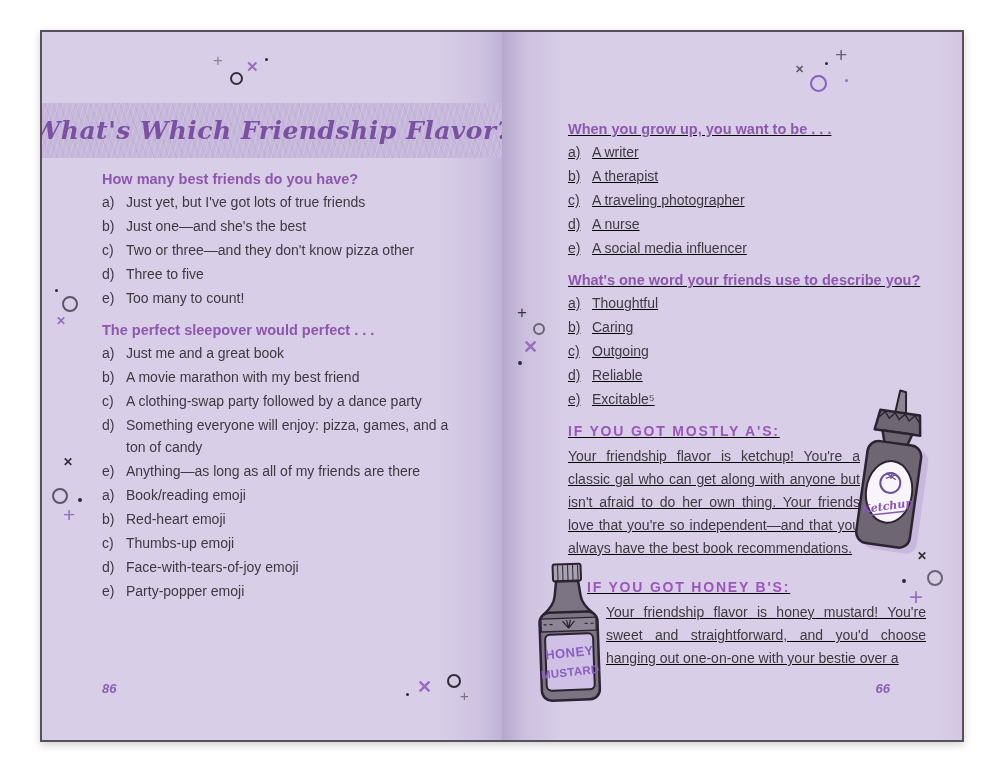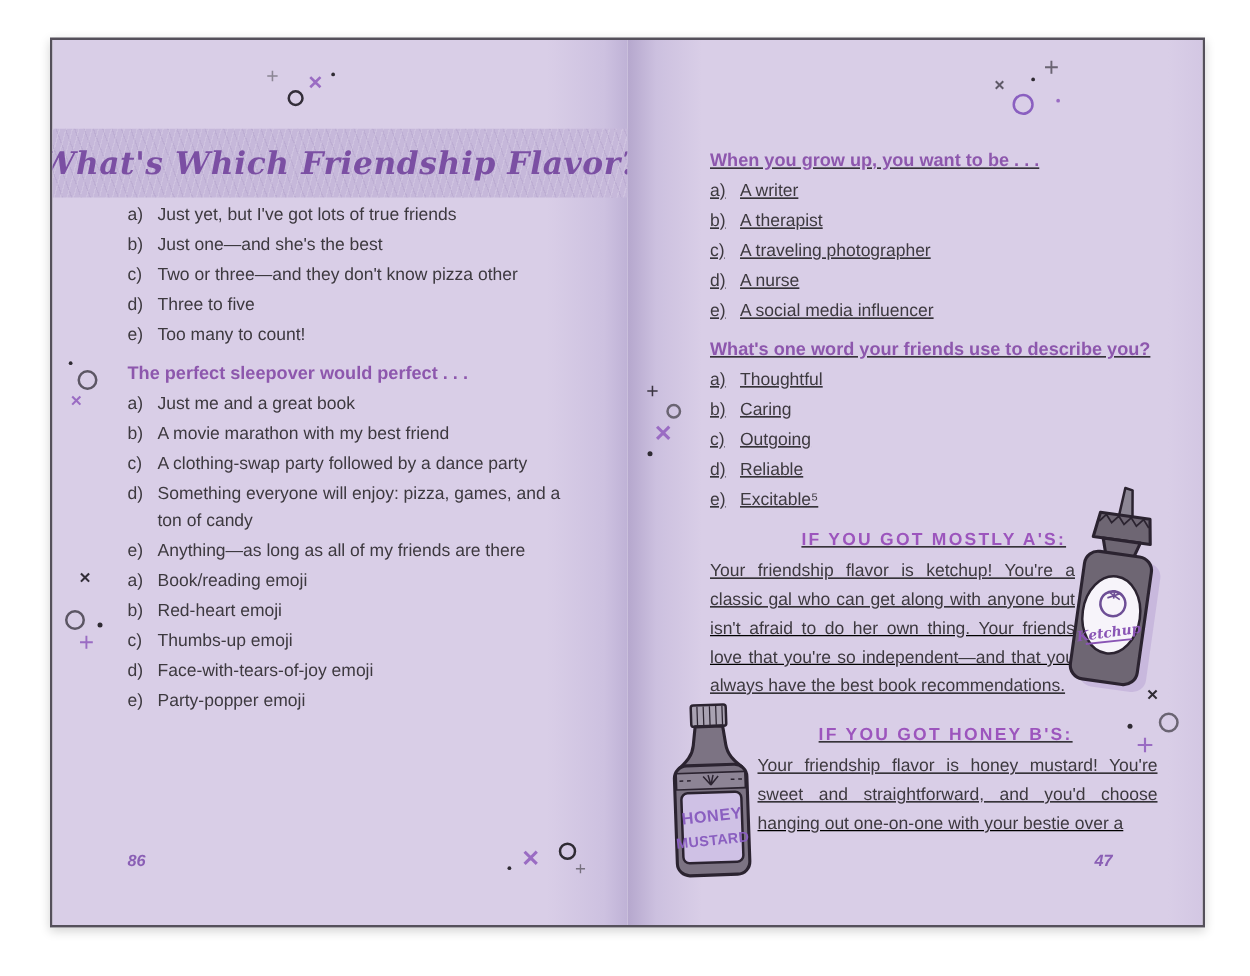--- a/index.html
+++ b/index.html
@@ -32,21 +32,21 @@
   .content-r { position:absolute; top:88px;  left:66px; right:36px;text-decoration:underline; }
 
   .q-header { font-size:14.5px; font-weight:bold; color:#8d57ad; margin:12px 0 3px; line-height:18px; }
   .content-r .q:first-child .q-header { margin-top:0; }
   .opt { display:flex; margin-top:2px; font-size:14px; color:#3d393f; line-height:22px; }
   .opt .k { width:24px; flex:none; }
   .opt .t { flex:1; }
 
   .result-a { position:relative; margin-top:12px; }
   .result-b { position:relative; margin-top:18px; }
-  .r-header { font-size:14px; font-weight:bold; color:#9c55bd; letter-spacing:1.8px; line-height:18px;text-align:center; }
+  .r-header { font-size:14px; font-weight:bold; color:#9c55bd; letter-spacing:1.8px; line-height:18px; }
   .r-body   { font-size:14px; color:#3d393f; line-height:23px; text-align:justify; margin-top:5px; }
   .result-a .r-body { width:292px; }
   .result-b .r-header { margin-left:19px; }
   .result-b .r-body { margin-left:38px; }
 
   .bottle-ketchup { position:absolute; right:-24px; top:-34px; }
   .bottle-honey   { position:absolute; left:-42px;  top:-16px; }
 
   .page-num { position:absolute; bottom:44px; font-size:13px; font-weight:bold; color:#8a5fb5;font-style:italic; }
   .page-num.pl { left:60px; }
@@ -83,20 +83,21 @@
     <span class="deco" style="left:21px;top:472px;font-size:21px;color:#9a6cc3;">+</span>
 
     <span class="deco dotb" style="left:364px;top:661px;width:3px;height:3px;"></span>
     <span class="deco xg" style="left:375px;top:646px;font-size:18px;color:#9a6cc3;">✕</span>
     <span class="deco ring" style="left:405px;top:642px;width:10px;height:10px;border-color:#2f2b33;"></span>
     <span class="deco" style="left:418px;top:656px;font-size:15px;color:#77717f;">+</span>
 
     <div class="content-l">
 
       <div class="q">
+        <div class="q-header">How many best friends do you have?</div>
         <div class="opt">
             <span class="k">a)</span>
             <span class="t">Just yet, but I've got lots of true friends</span>
           </div>
         <div class="opt">
             <span class="k">b)</span>
             <span class="t">Just one—and she's the best</span>
           </div>
         <div class="opt">
             <span class="k">c)</span>
@@ -270,16 +271,16 @@
             <path d="M43 66 l-6 -7 M43 66 l-2 -8 M43 66 l2 -8 M43 66 l6 -7" stroke="#2b2330" stroke-width="1.2" fill="none"></path>
             <rect x="19" y="72" width="48" height="56" rx="5" fill="#cfc1e5" stroke="#2b2330" stroke-width="2"></rect>
             <text x="43" y="95" text-anchor="middle" transform="rotate(-4 43 92)" font-family="Liberation Sans, sans-serif" font-weight="bold" font-size="13" fill="#8a5fc0" letter-spacing="0.5">HONEY</text>
             <text x="43" y="114" text-anchor="middle" transform="rotate(-4 43 111)" font-family="Liberation Sans, sans-serif" font-weight="bold" font-size="11.5" fill="#8a5fc0" letter-spacing="0.3">MUSTARD</text>
           </g>
         </svg>
       </div>
 
     </div>
 
-    <div class="page-num pr">47</div>
+    <div class="page-num pr">66</div>
   </div>
 
 </div>
 
 </body></html>

